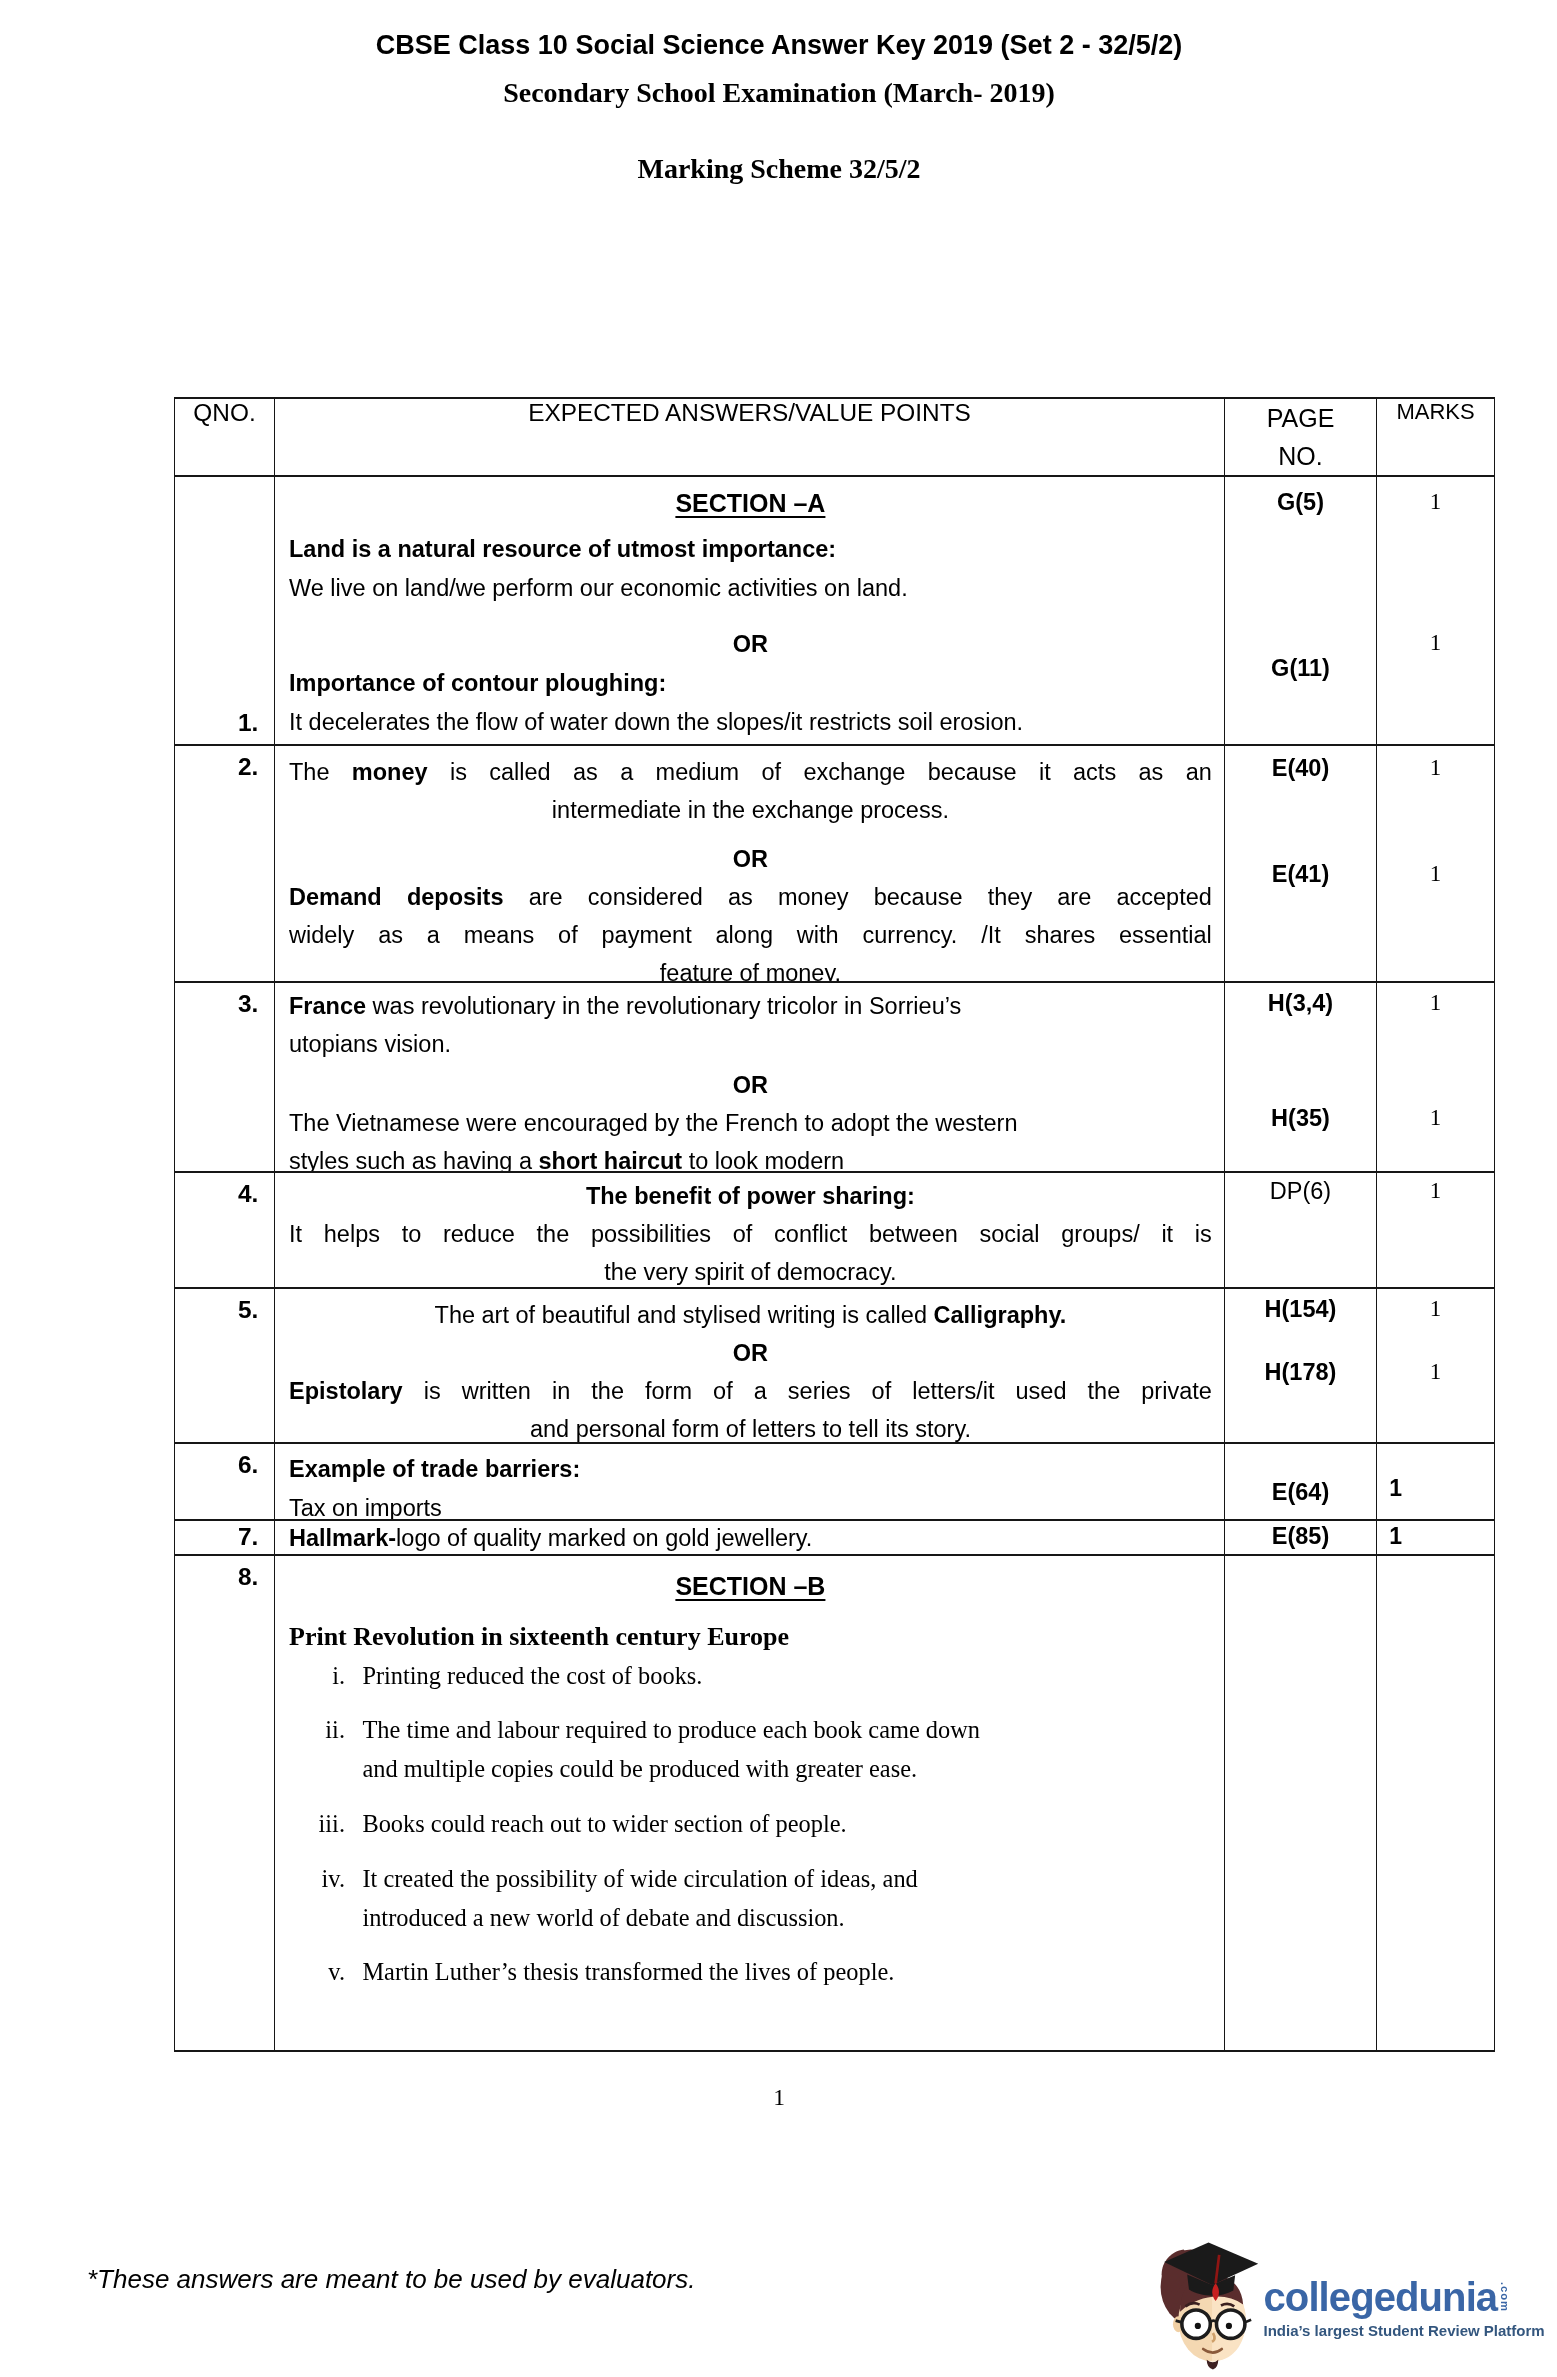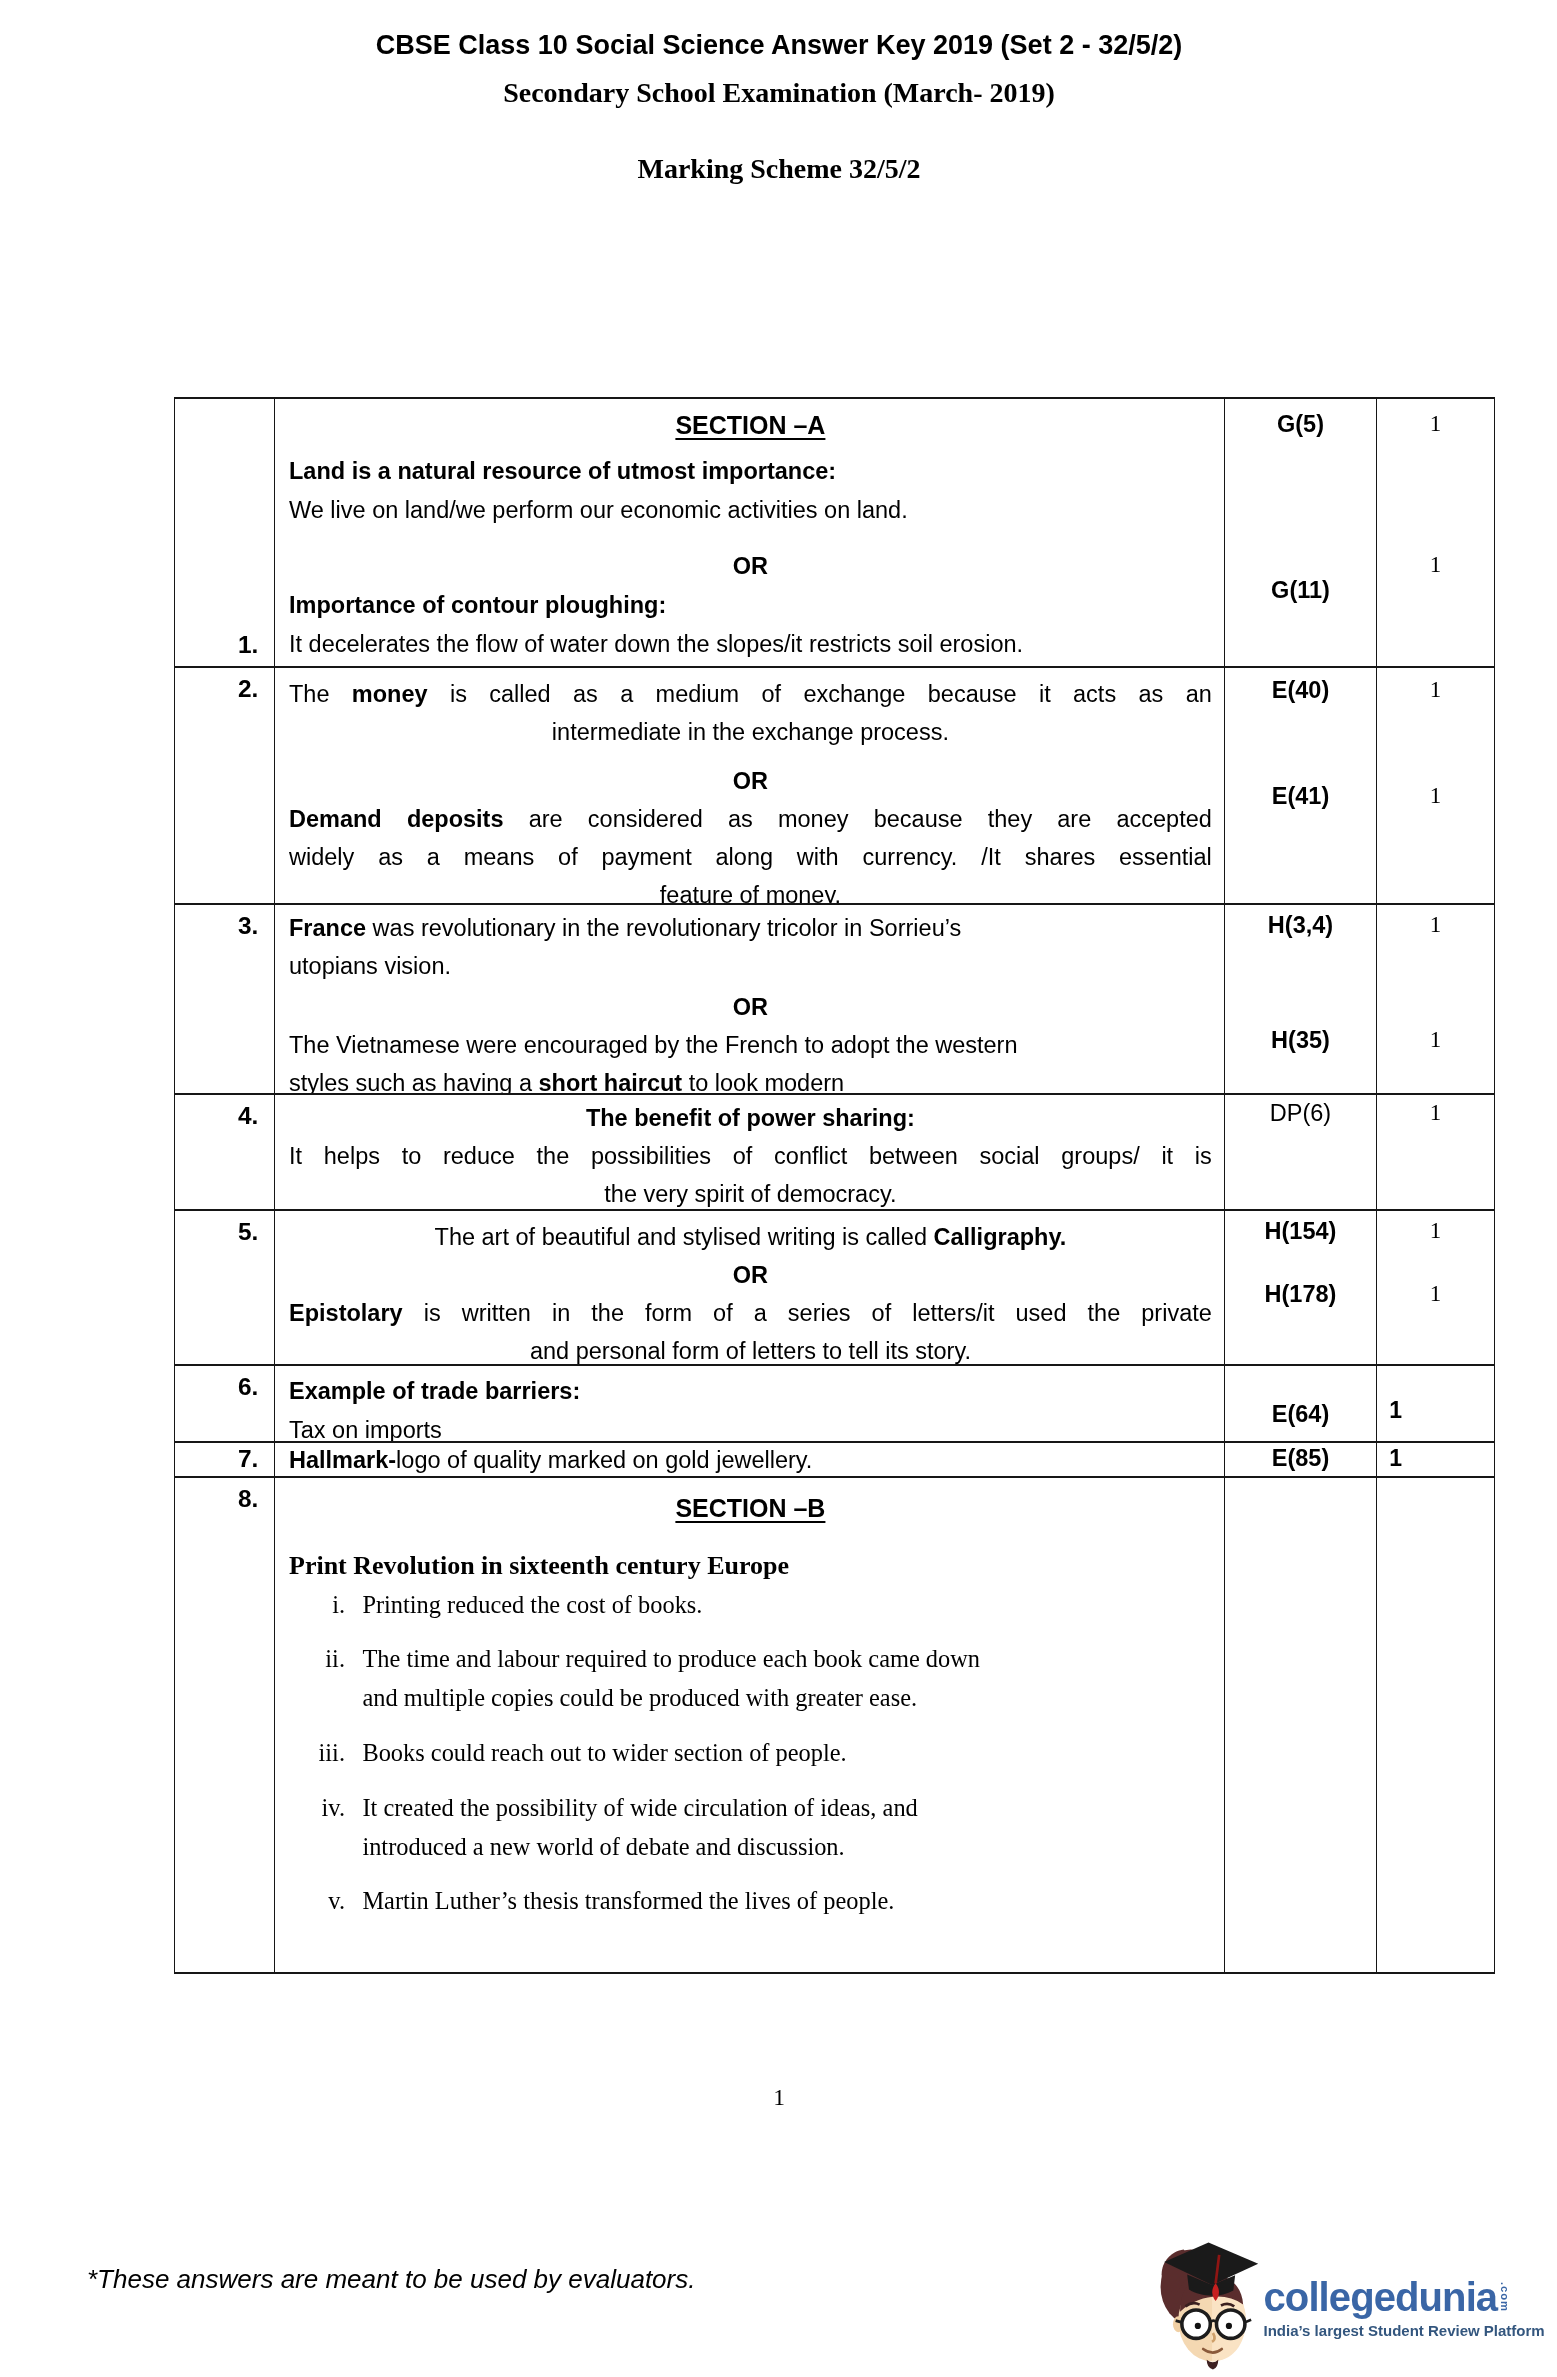--- a/index.html
+++ b/index.html
@@ -39,21 +39,21 @@
   .just{text-align:justify;text-align-last:justify;}
 
   .pv{position:absolute;left:0;right:0;text-align:center;font-size:23.5px;}
   .mv{position:absolute;left:0;right:0;text-align:center;font-size:23px;
       font-family:"Liberation Serif",serif;}
   .mv.sansb{font-family:"Liberation Sans",sans-serif;font-weight:bold;
             text-align:left;left:12.2px;right:auto;}
 
   
   .serifbox{font-family:"Liberation Serif",serif;font-size:24.4px;}
-  .r8-head{font-weight:bold;font-size:26px;line-height:39px;margin-top:18px;}
+  .r8-head{font-weight:bold;font-size:26px;line-height:39px;margin-top:11px;}
   .item{display:flex;margin-bottom:15.7px;}
   .item:first-of-type{margin-top:14px;}
   .inum{width:56px;flex:none;text-align:right;padding-right:17.4px;line-height:39px;}
   .itext{flex:1;line-height:39px;}
 
   
   .page-num{position:absolute;top:2084px;left:0;width:100%;text-align:center;
             font-family:"Liberation Serif",serif;font-size:23.5px;}
   .footnote{position:absolute;left:87px;top:2264px;font-size:26px;font-style:italic;}
 
@@ -76,20 +76,29 @@
 
   <table class="ms">
     <colgroup>
         <col style="width:100px">
         <col style="width:950px">
         <col style="width:152px">
         <col style="width:118px">
       </colgroup>
 
     <tbody>
+        <tr style="height:75px">
+      <th class="h-qno">QNO.</th>
+      <th class="h-ans">EXPECTED ANSWERS/VALUE POINTS</th>
+      <th class="h-page">
+        <div>PAGE</div>
+        <div>NO.</div>
+      </th>
+      <th class="h-marks">MARKS</th>
+    </tr>
 
     <tr style="height:269px">
       <td>
             <span class="qn bottom">1.</span>
           </td>
       <td>
         <div class="cbox">
           <div class="ln sec">SECTION –A</div>
           <div class="ln b" style="margin-top:7px">Land is a natural resource of utmost importance:</div>
           <div class="ln">We live on land/we perform our economic activities on land.</div>

